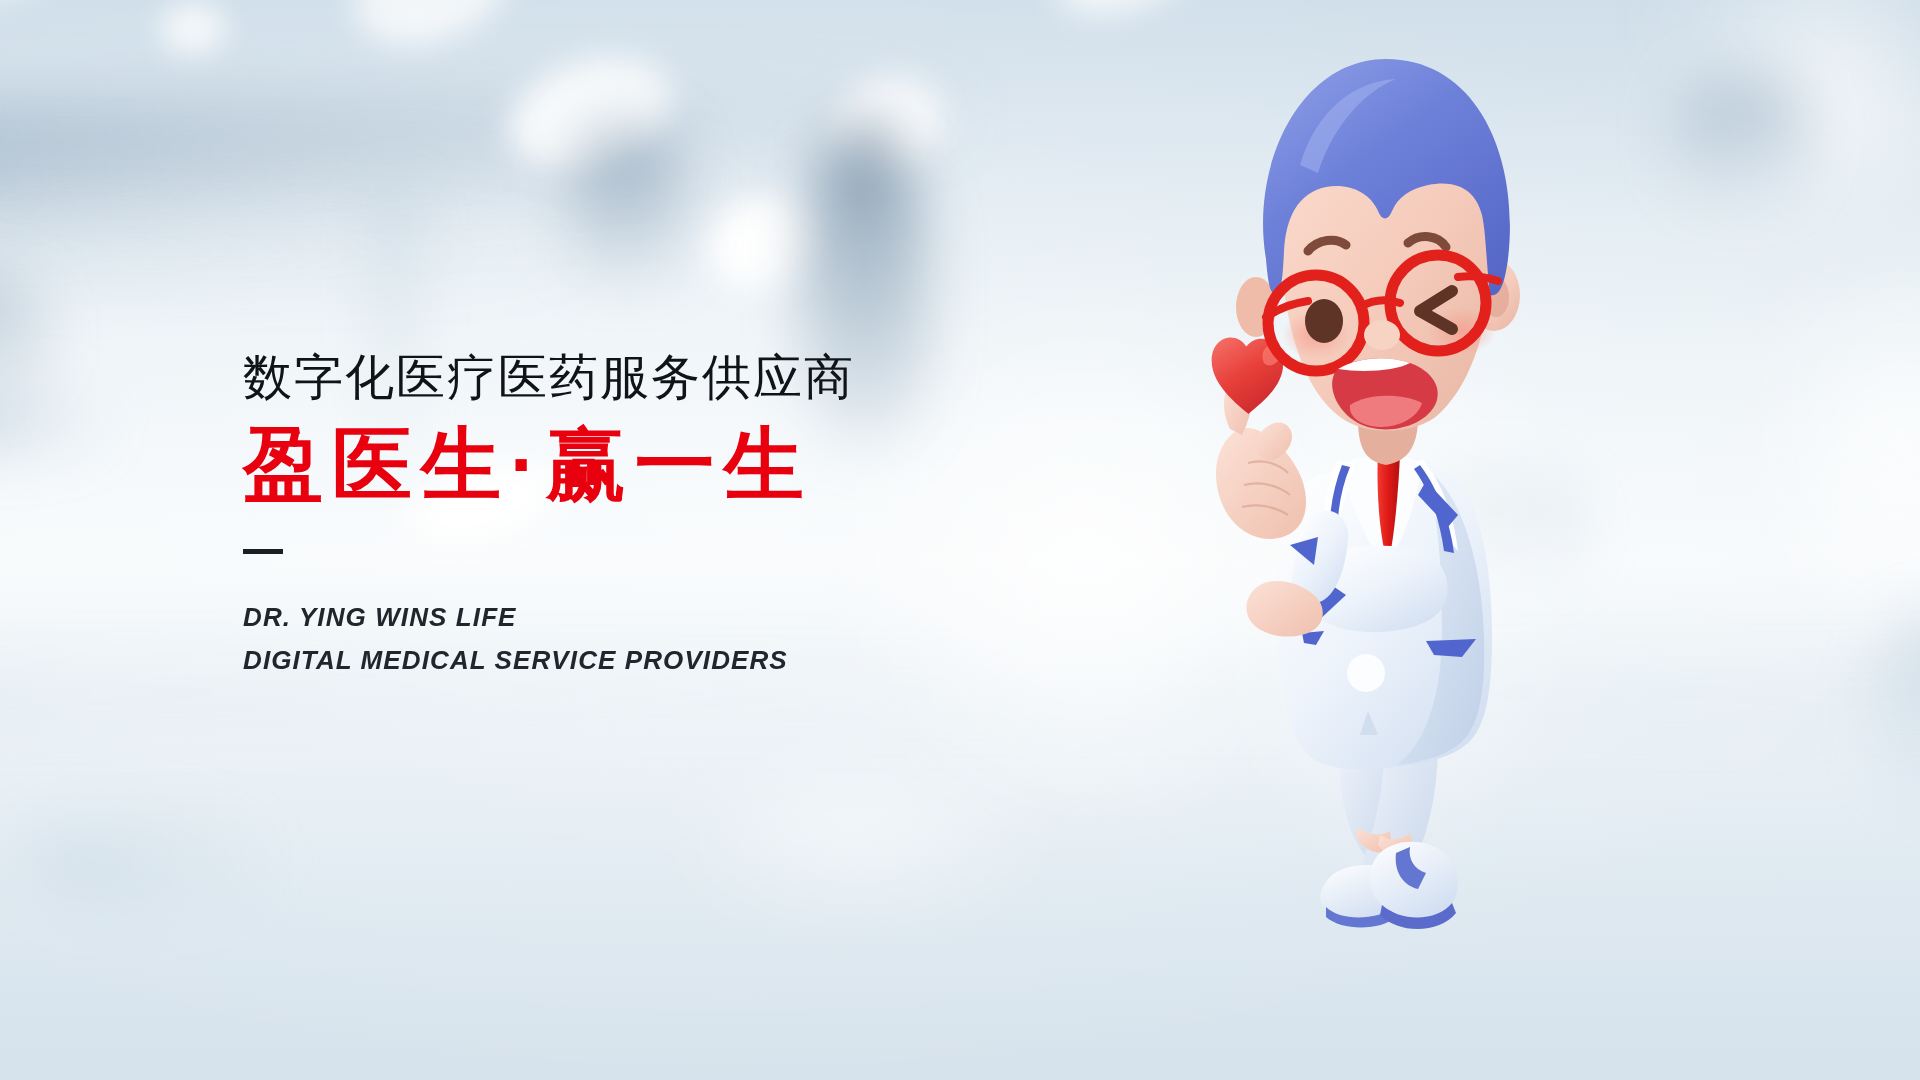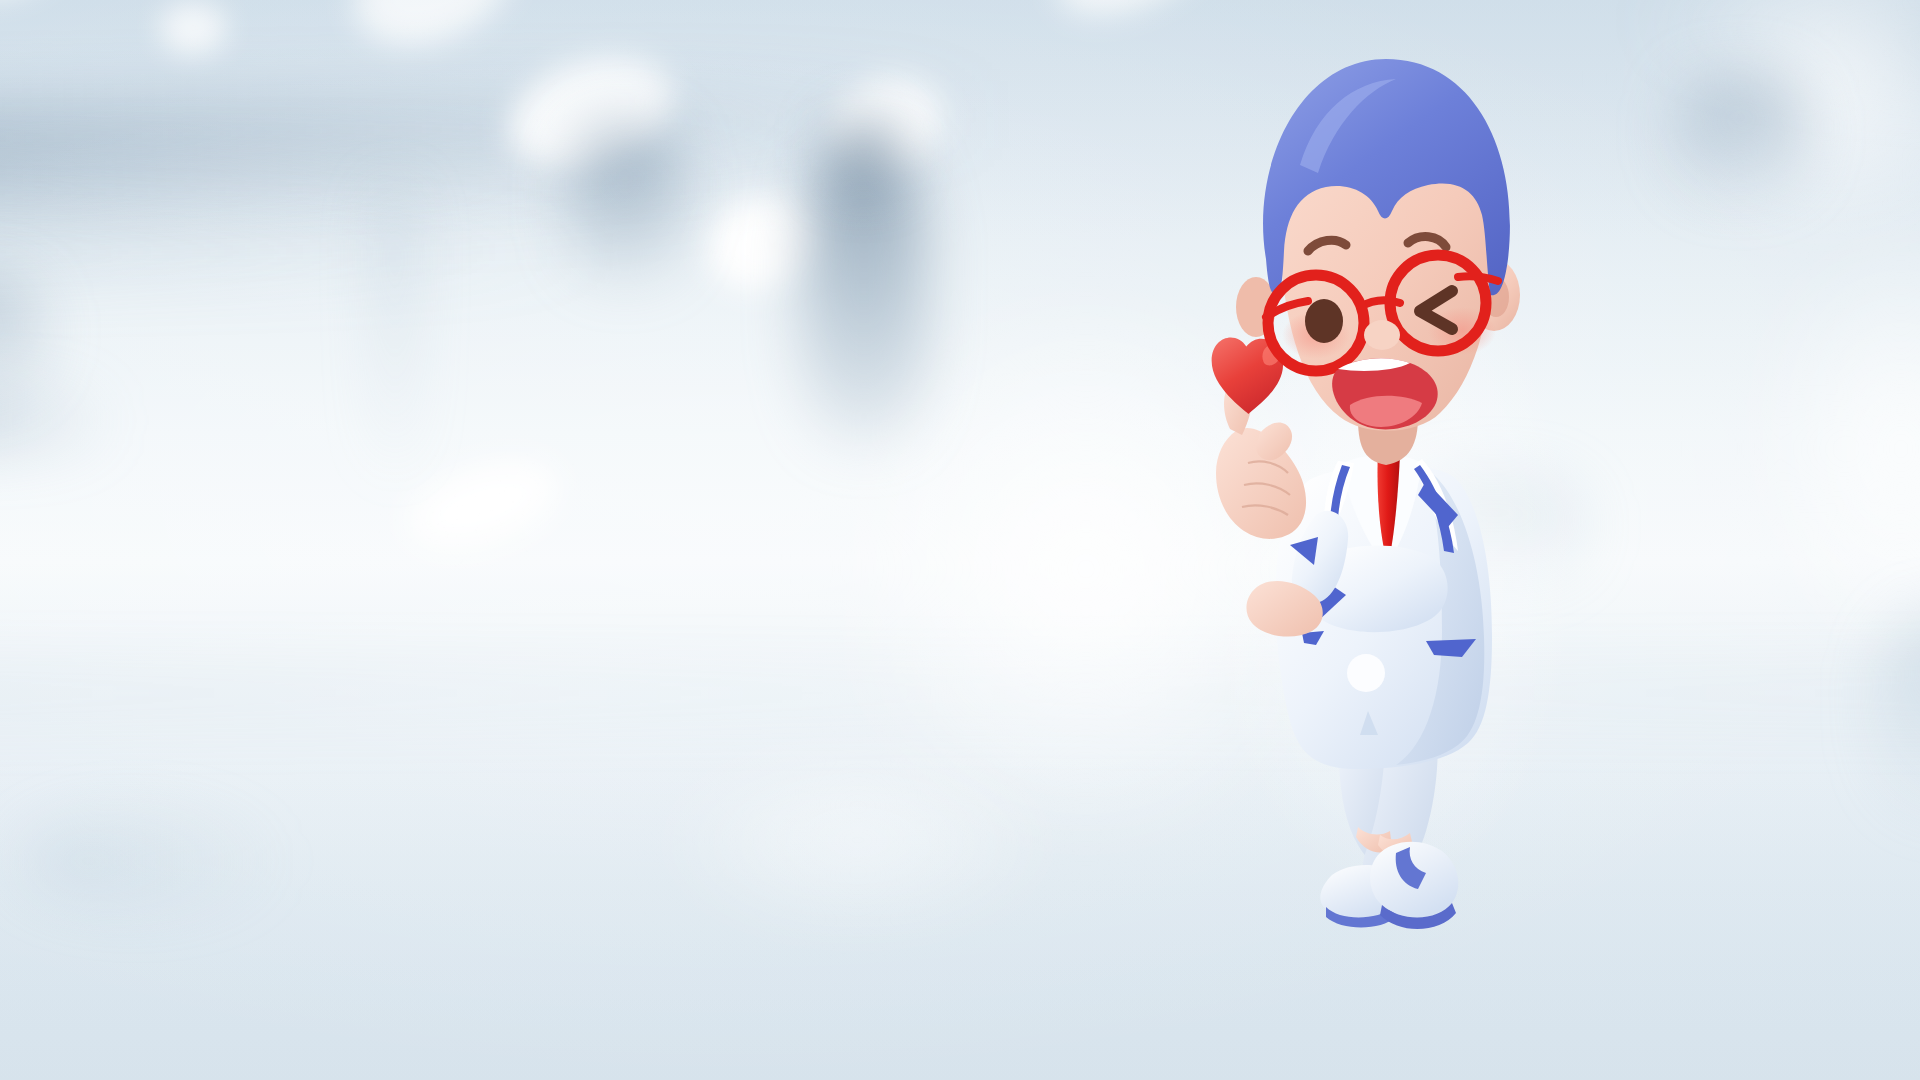--- a/index.html
+++ b/index.html
@@ -186,20 +186,32 @@
     <div class="blob" style="left:3.0%; top:38.0%; width:190px; height:60px; background:linear-gradient(90deg, rgba(110,142,170,.4), rgba(180,202,220,.08));"></div>
     <div class="blob" style="right:12.0%; top:13.0%; width:130px; height:120px; background:linear-gradient(180deg, rgba(104,134,162,.42), rgba(170,194,212,.12));"></div>
     <div class="blob" style="right:2.0%; top:56.0%; width:150px; height:200px; background:linear-gradient(180deg, rgba(158,184,204,.34), rgba(205,221,232,.08));"></div>
     <div class="blob" style="right:22.0%; top:45.0%; width:180px; height:110px; background:linear-gradient(180deg, rgba(168,192,210,.3), rgba(210,225,236,.06));"></div>
     <div class="blob" style="left:36%; top:66%; width:420px; height:200px; background:radial-gradient(ellipse at center, rgba(255,255,255,.55), rgba(255,255,255,0) 70%); border-radius:50%;"></div>
     <div class="blob" style="left:8%; top:72%; width:260px; height:90px; background:linear-gradient(90deg, rgba(178,200,216,.35), rgba(230,240,246,0)); border-radius:50%;"></div>
   </div>
 
   <div class="vignette"></div>
 
+  <div class="copy">
+    <div class="headline-sub">数字化医疗医药服务供应商</div>
+
+    <div class="headline-main">盈医生·赢一生</div>
+
+    <div class="rule"></div>
+
+    <div class="latin">
+      <div>DR. YING WINS LIFE</div>
+      <div>DIGITAL MEDICAL SERVICE PROVIDERS</div>
+    </div>
+  </div>
 
   <div class="character">
     <svg viewBox="0 0 430 1000" xmlns="http://www.w3.org/2000/svg">
       <defs>
         <linearGradient id="gHair" x1="0.15" y1="0" x2="0.9" y2="1">
           <stop offset="0%" stop-color="#8A9BE4"></stop>
           <stop offset="40%" stop-color="#6D80D9"></stop>
           <stop offset="100%" stop-color="#5566C6"></stop>
         </linearGradient>
         <linearGradient id="gSkin" x1="0.1" y1="0" x2="0.95" y2="1">

